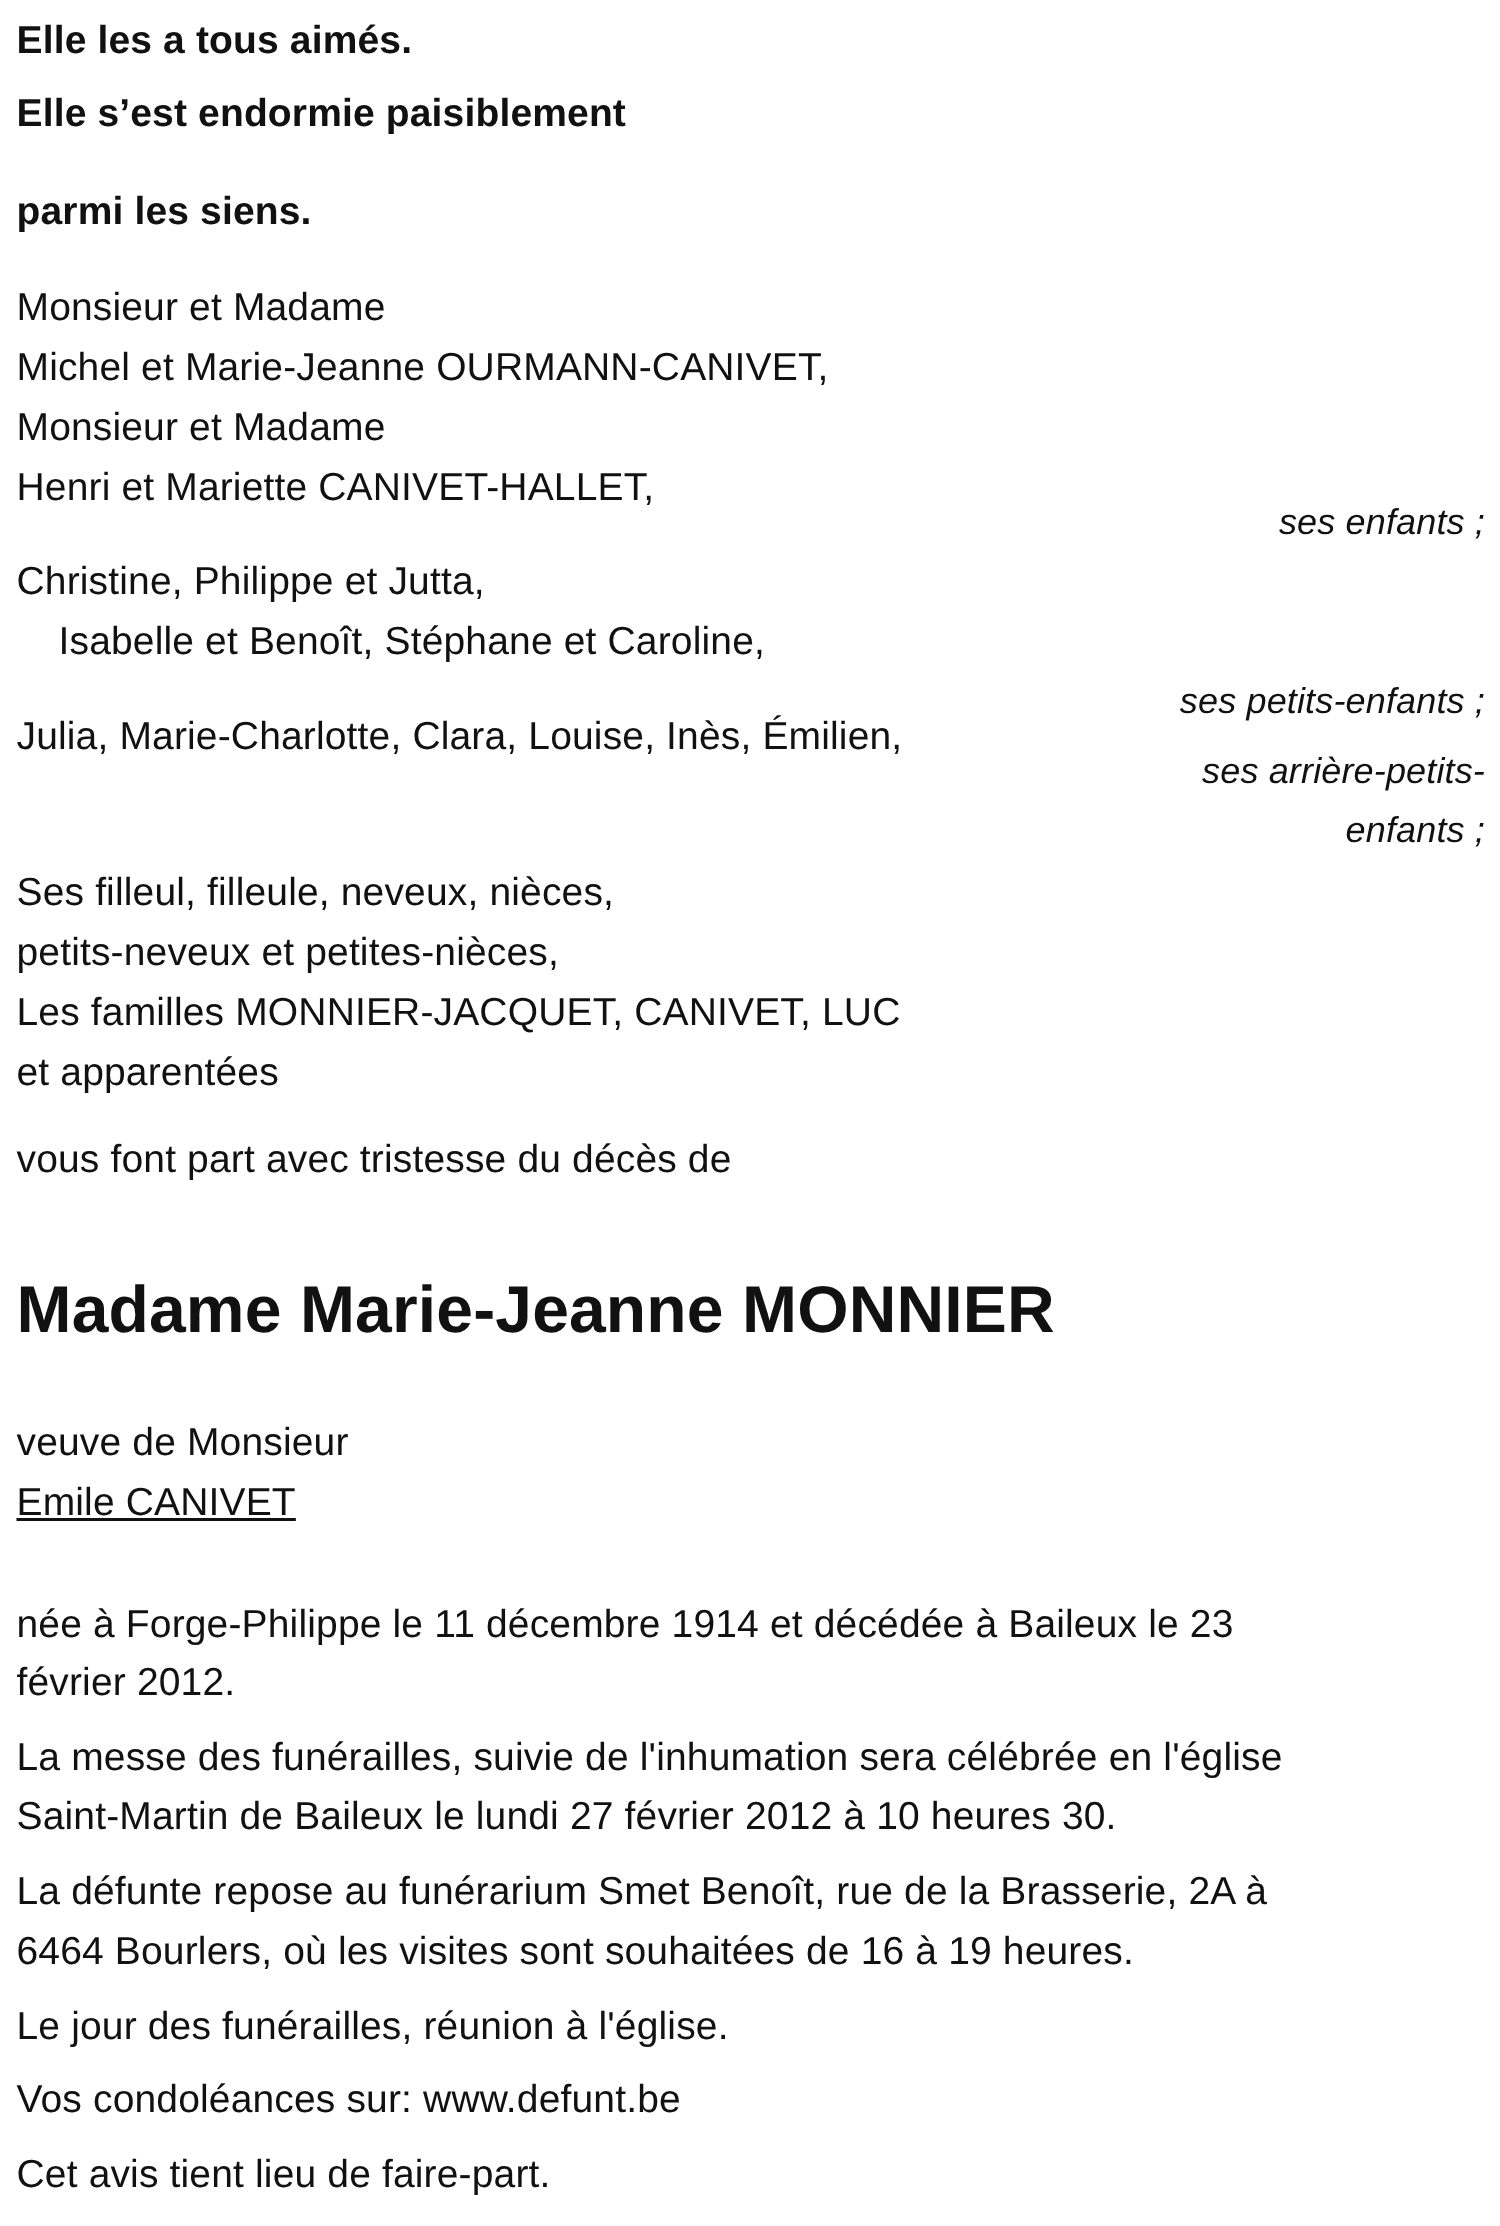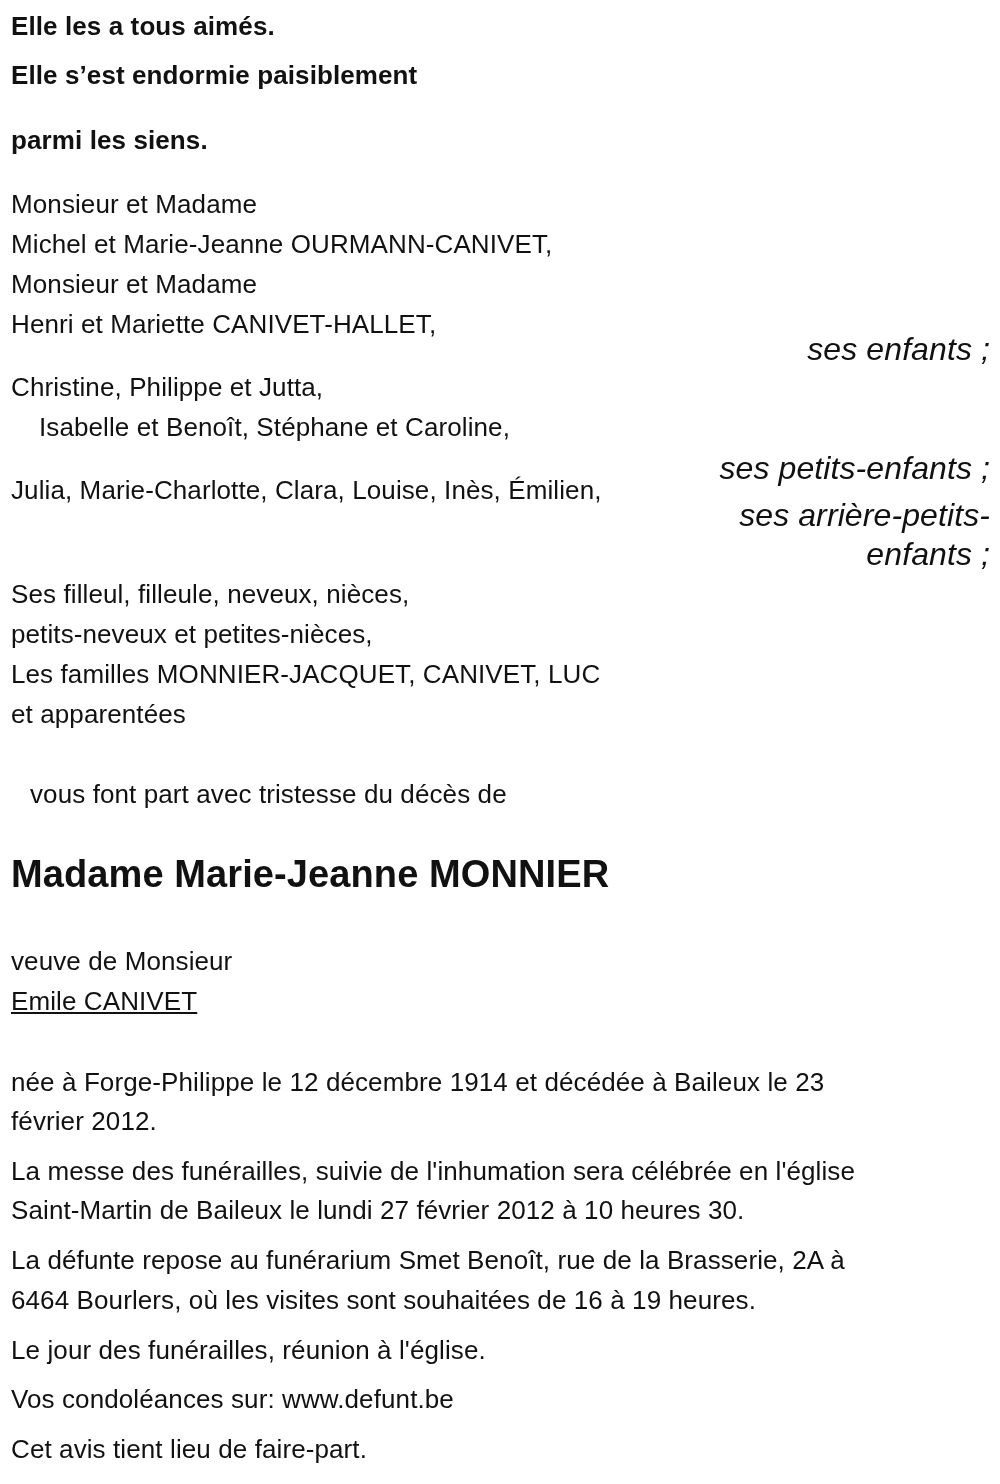--- a/index.html
+++ b/index.html
@@ -24,24 +24,24 @@
       letter-spacing: 0.1px;
     }
     .bold {
       font-weight: bold;
     }
     .right {
       left: auto;
       right: 10px;
       text-align: right;
       font-style: italic;
-      font-size: 32px;
+      font-size: 24px;
     }
     .title {
-      font-size: 38px;
+      font-size: 44px;
       line-height: 46px;
       font-weight: bold;
     }
   </style>
 </head>
 <body>
 
 <div class="line bold" style="top:10px;">Elle les a tous aimés.</div>
 <div class="line bold" style="top:59px;">Elle s’est endormie paisiblement</div>
 <div class="line bold" style="top:124px;">parmi les siens.</div>
@@ -58,28 +58,28 @@
 
 <div class="line" style="top:474px;">Julia, Marie-Charlotte, Clara, Louise, Inès, Émilien,</div>
 <div class="line right" style="top:499px;margin-left:21px;">ses arrière-petits-</div>
 <div class="line right" style="top:538px;">enfants ;</div>
 
 <div class="line" style="top:578px;">Ses filleul, filleule, neveux, nièces,</div>
 <div class="line" style="top:618px;">petits-neveux et petites-nièces,</div>
 <div class="line" style="top:658px;">Les familles MONNIER-JACQUET, CANIVET, LUC</div>
 <div class="line" style="top:698px;">et apparentées</div>
 
-<div class="line" style="top:778px;margin-left:19px;">vous font part avec tristesse du décès de</div>
+<div class="line" style="top:756px;">vous font part avec tristesse du décès de</div>
 
 <div class="line title" style="top:851px;">Madame Marie-Jeanne MONNIER</div>
 
 <div class="line" style="top:945px;">veuve de Monsieur</div>
 <div class="line" style="top:985px;text-decoration:underline;">Emile CANIVET</div>
 
-<div class="line" style="top:1066px;">née à Forge-Philippe le 12 décembre 1914 et décédée à Baileux le 23</div>
+<div class="line" style="top:1066px;">née à Forge-Philippe le 11 décembre 1914 et décédée à Baileux le 23</div>
 <div class="line" style="top:1105px;">février 2012.</div>
 
 <div class="line" style="top:1155px;text-align:right;">La messe des funérailles, suivie de l'inhumation sera célébrée en l'église</div>
 <div class="line" style="top:1194px;">Saint-Martin de Baileux le lundi 27 février 2012 à 10 heures 30.</div>
 
 <div class="line" style="top:1244px;">La défunte repose au funérarium Smet Benoît, rue de la Brasserie, 2A à</div>
 <div class="line" style="top:1284px;text-align:center;">6464 Bourlers, où les visites sont souhaitées de 16 à 19 heures.</div>
 
 <div class="line" style="top:1334px;">Le jour des funérailles, réunion à l'église.</div>
 

